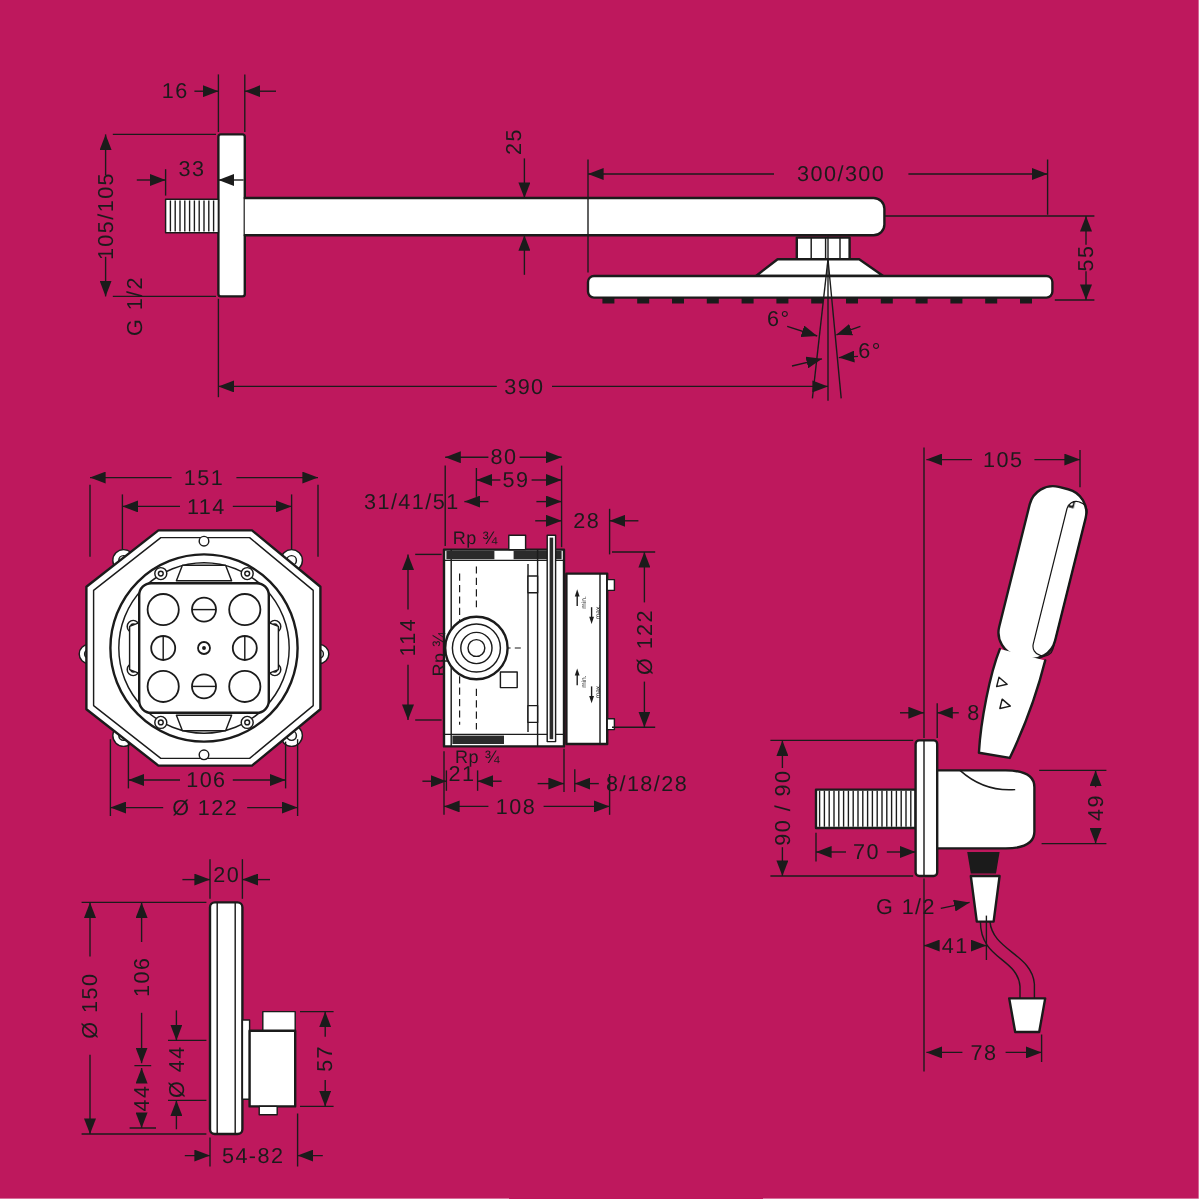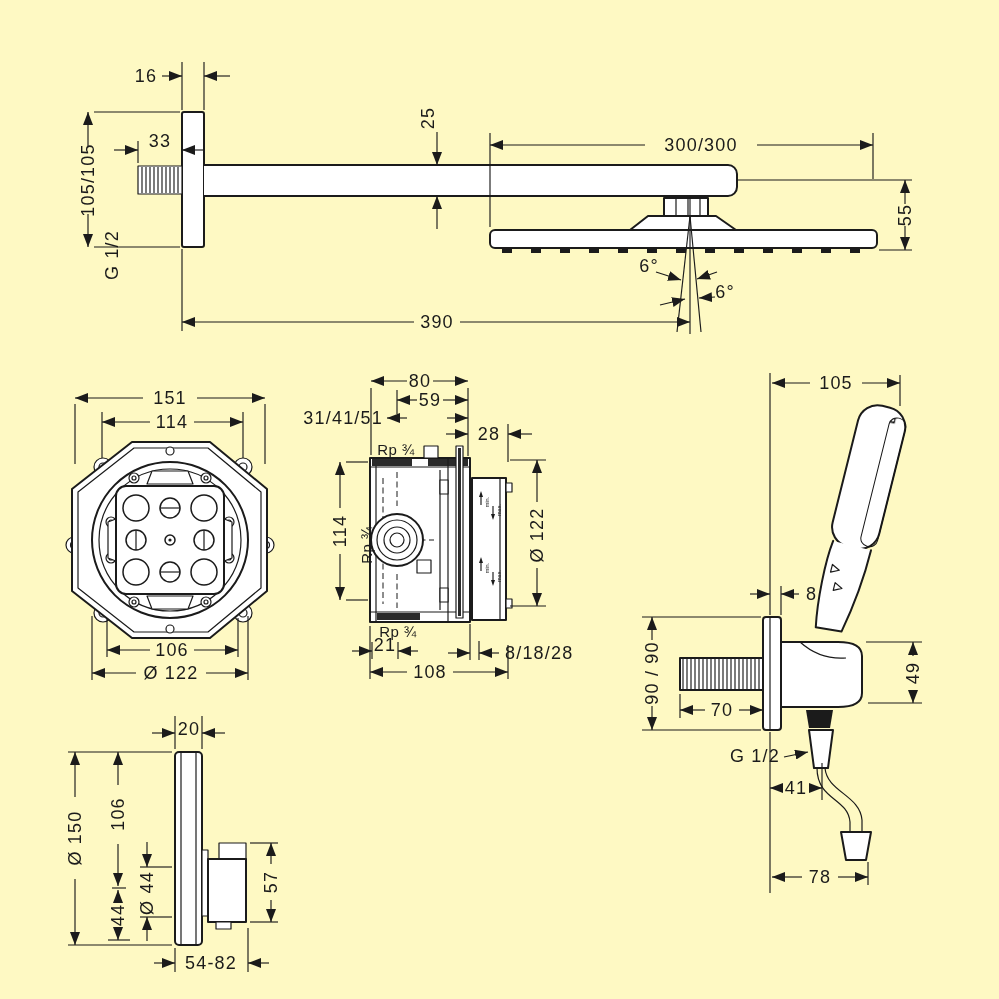--- a/index.html
+++ b/index.html
@@ -1,16 +1,16 @@
 <!DOCTYPE html>
 <html><head>
 <meta charset="utf-8">
 <style>
   html,body{margin:0;padding:0;background:#ffffff;}
-  .stage{width:999px;height:999px;position:relative;background:#fef9c3;}
+  .stage{width:999px;height:999px;position:relative;background:#be185d;}
   svg{display:block;}
   .o{stroke:#1b1b1b;stroke-width:2;fill:none;stroke-linejoin:round;stroke-linecap:round;}
   .o1{stroke:#1b1b1b;stroke-width:1.2;fill:none;stroke-linejoin:round;}
   .o15{stroke:#1b1b1b;stroke-width:1.5;fill:none;}
   .w{fill:#ffffff;}
   .blk{fill:#1b1b1b;stroke:none;}
   .d{stroke:#1b1b1b;stroke-width:1.15;fill:none;}
   .dash{stroke:#1b1b1b;stroke-width:1;fill:none;stroke-dasharray:6 3.5;}
   text{font-family:"Liberation Sans",sans-serif;font-size:18px;letter-spacing:1.2px;fill:#1b1b1b;}
   .ctr{text-anchor:middle;dominant-baseline:central;}

